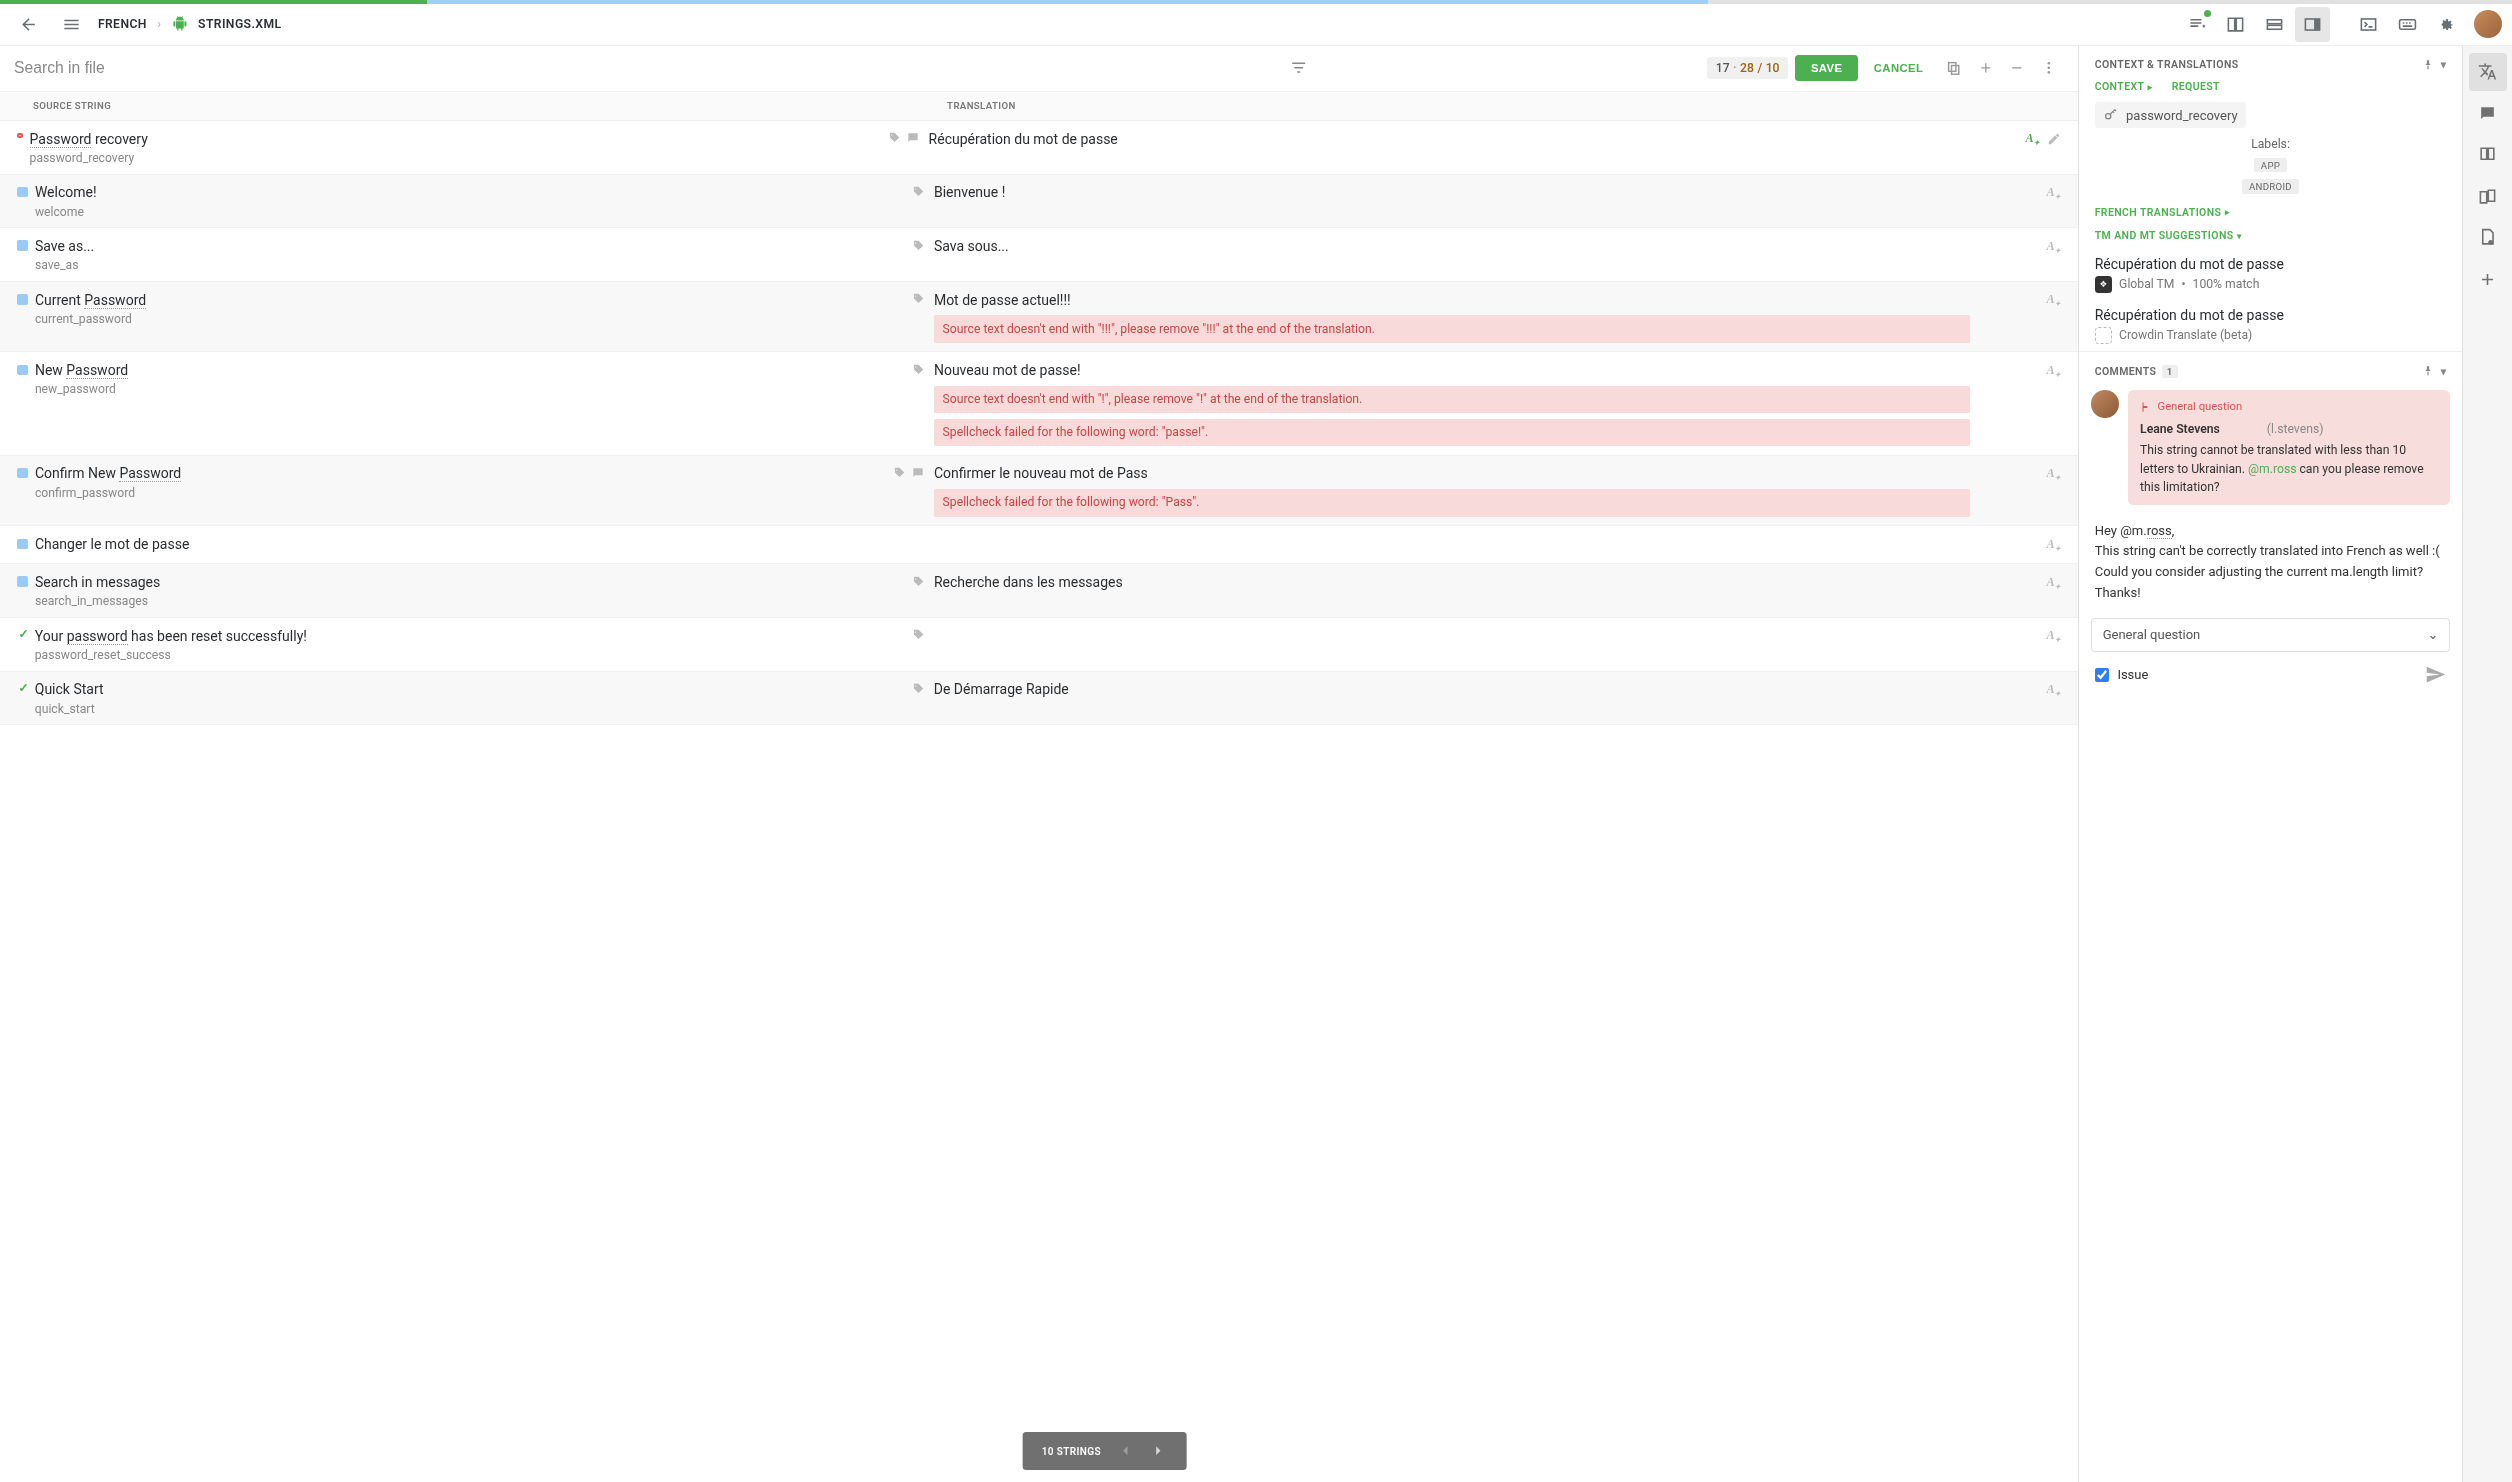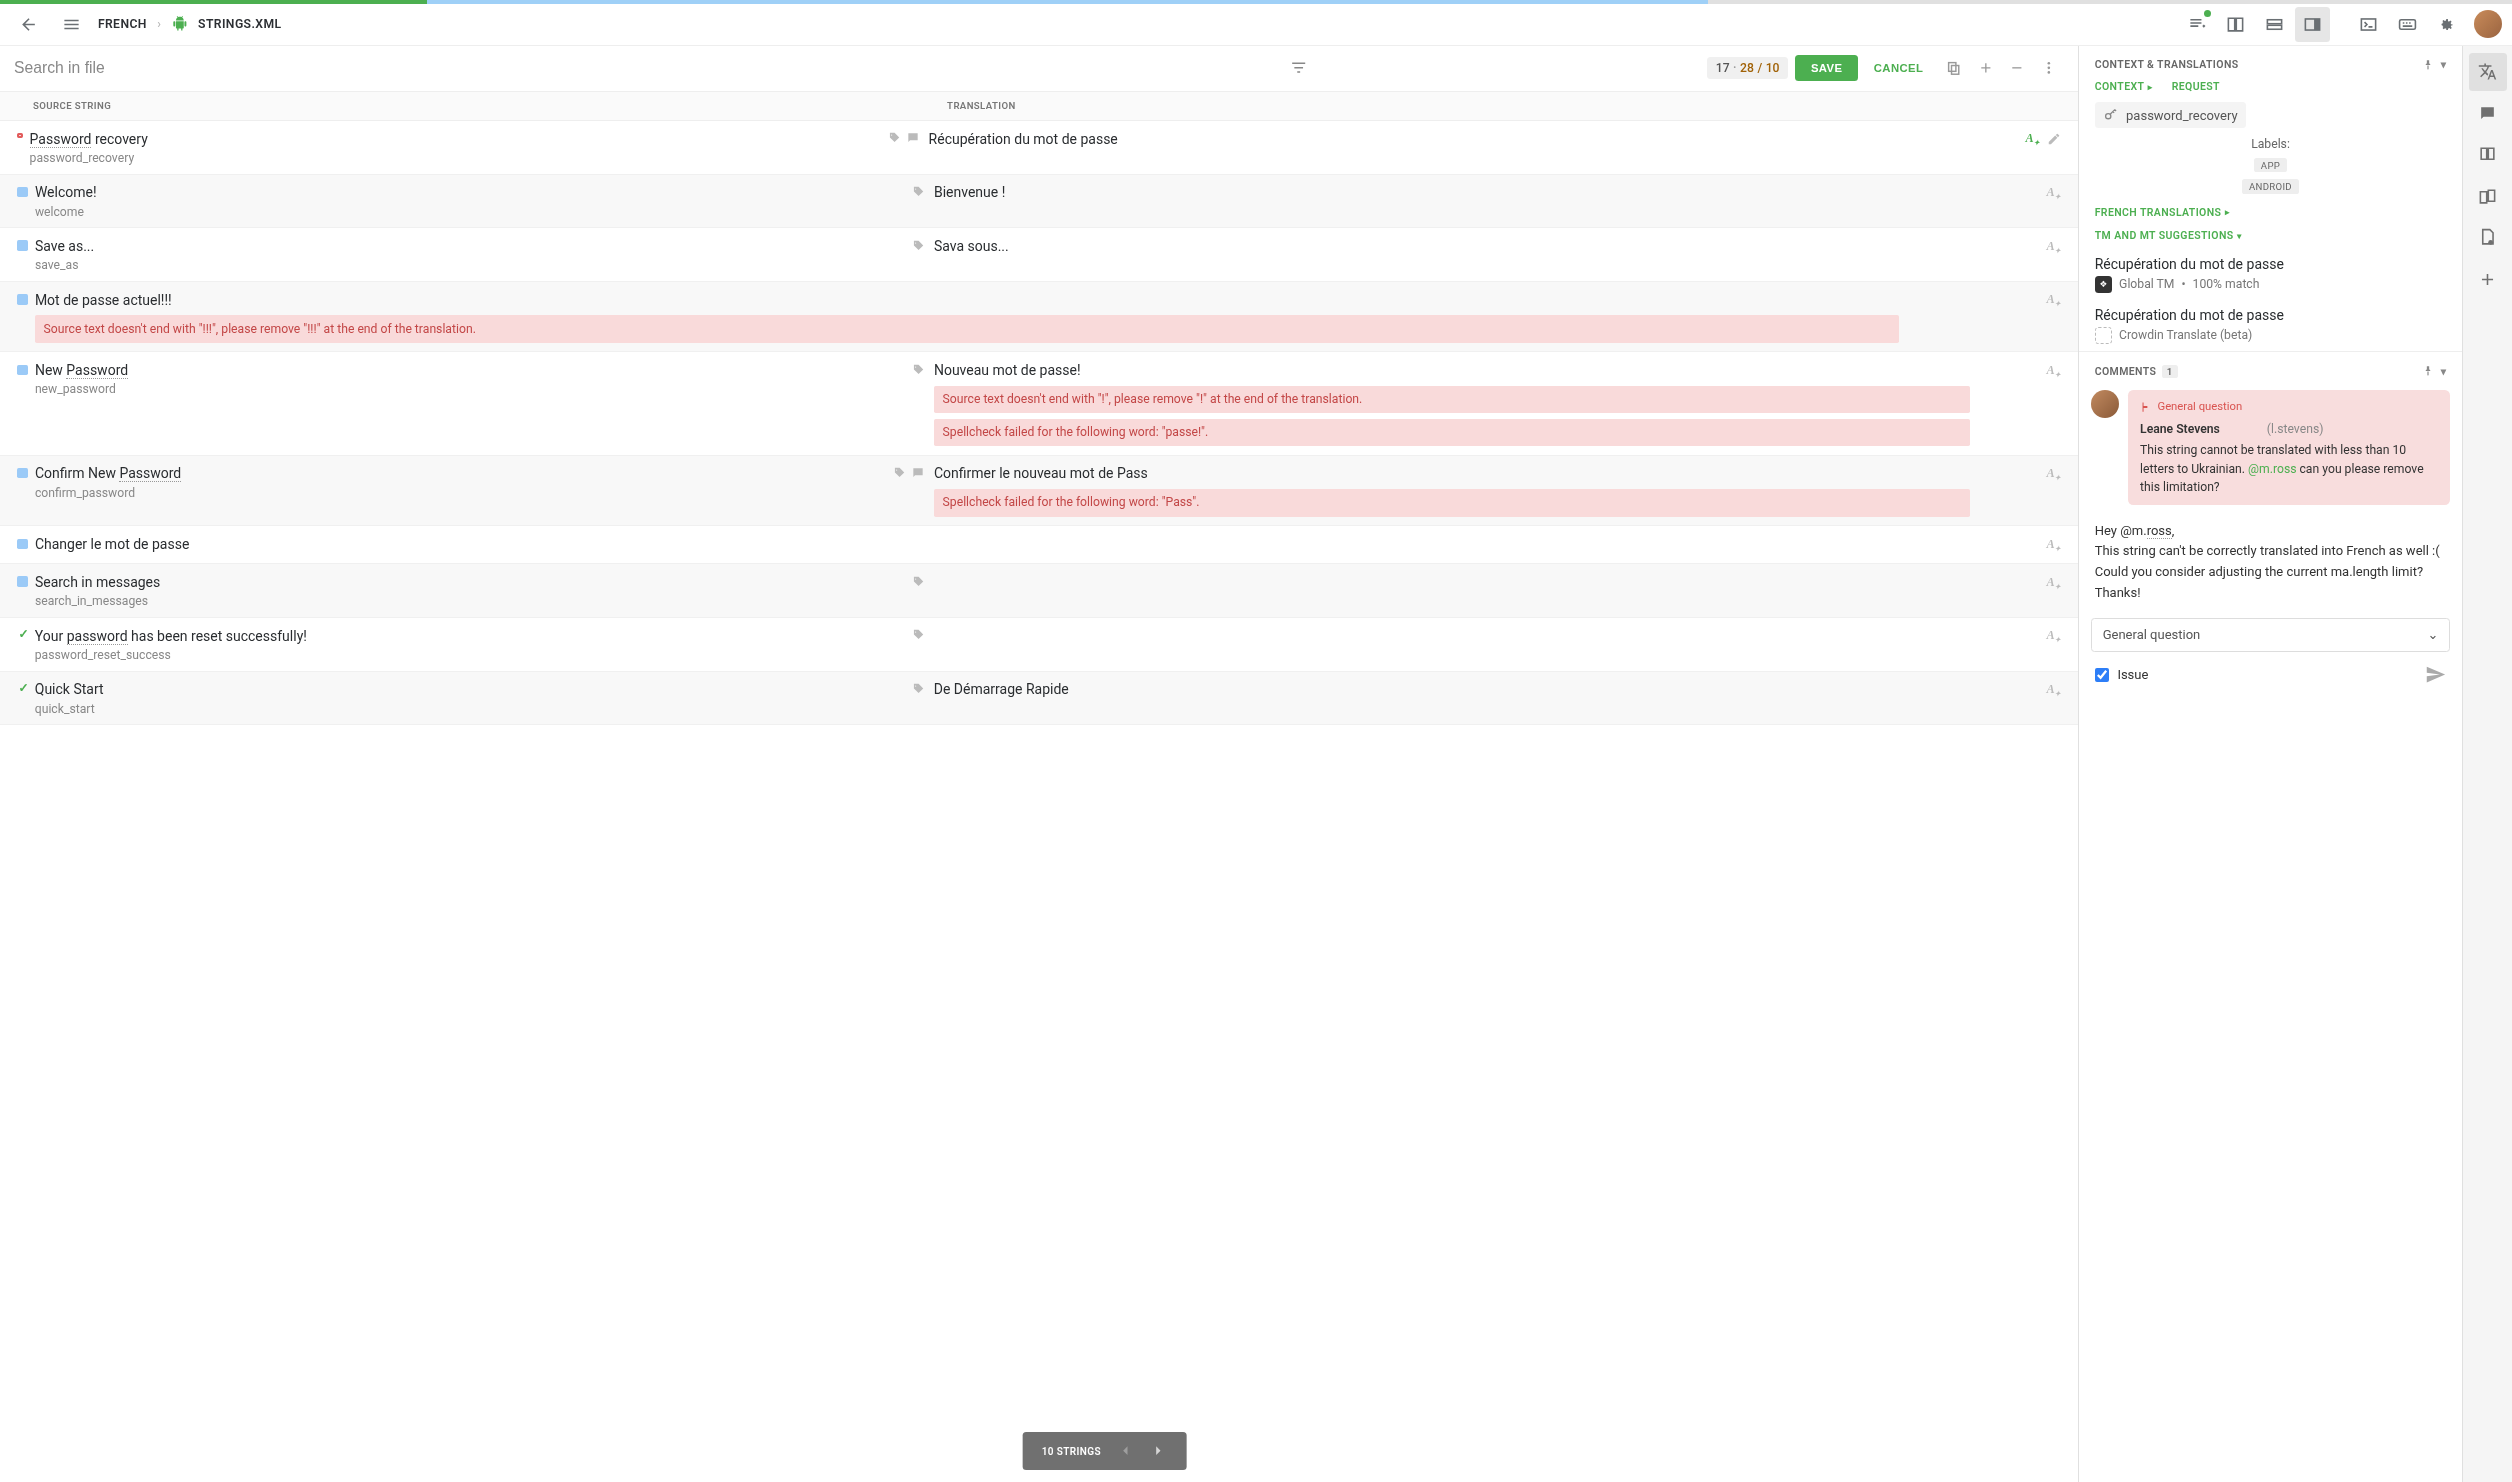--- a/index.html
+++ b/index.html
@@ -303,20 +303,31 @@
           </div>
           <div class="tr-col">
             <div class="tr-text">Sava sous...</div>
             <div class="tr-icons">
               <span style="font-style:italic;font-weight:600;font-family:serif;color:#bbb">A<sub style="font-size:7px">✦</sub></span>
             </div>
           </div>
         </div>
         <div class="row alt">
           <div class="status-dot dot-blue"></div>
+          <div class="src-col">
+            <div class="src-title">Current <span class="dotted">Password</span></div>
+            <div class="src-key">current_password</div>
+            <div class="src-icons">
+              <span>
+                <svg viewBox="0 0 24 24">
+                  <path d="M21 11l-8-8H5v8l8 8 8-8zM8 8a1 1 0 110-2 1 1 0 010 2z"></path>
+                </svg>
+              </span>
+            </div>
+          </div>
           <div class="tr-col">
             <div class="tr-text">Mot de passe actuel!!!</div>
             <div class="tr-icons">
               <span style="font-style:italic;font-weight:600;font-family:serif;color:#bbb">A<sub style="font-size:7px">✦</sub></span>
             </div>
             <div class="error-box">Source text doesn't end with "!!!", please remove "!!!" at the end of the translation.</div>
           </div>
         </div>
         <div class="row">
           <div class="status-dot dot-blue"></div>
@@ -382,20 +393,21 @@
             <div class="src-key">search_in_messages</div>
             <div class="src-icons">
               <span>
                 <svg viewBox="0 0 24 24">
                   <path d="M21 11l-8-8H5v8l8 8 8-8zM8 8a1 1 0 110-2 1 1 0 010 2z"></path>
                 </svg>
               </span>
             </div>
           </div>
           <div class="tr-col">
+            <div class="tr-text">Recherche dans les messages</div>
             <div class="tr-icons">
               <span style="font-style:italic;font-weight:600;font-family:serif;color:#bbb">A<sub style="font-size:7px">✦</sub></span>
             </div>
           </div>
         </div>
         <div class="row">
           <div class="dot-green-check">✓</div>
           <div class="src-col">
             <div class="src-title">Your <span class="dotted">password</span> has been reset successfully!</div>
             <div class="src-key">password_reset_success</div>

